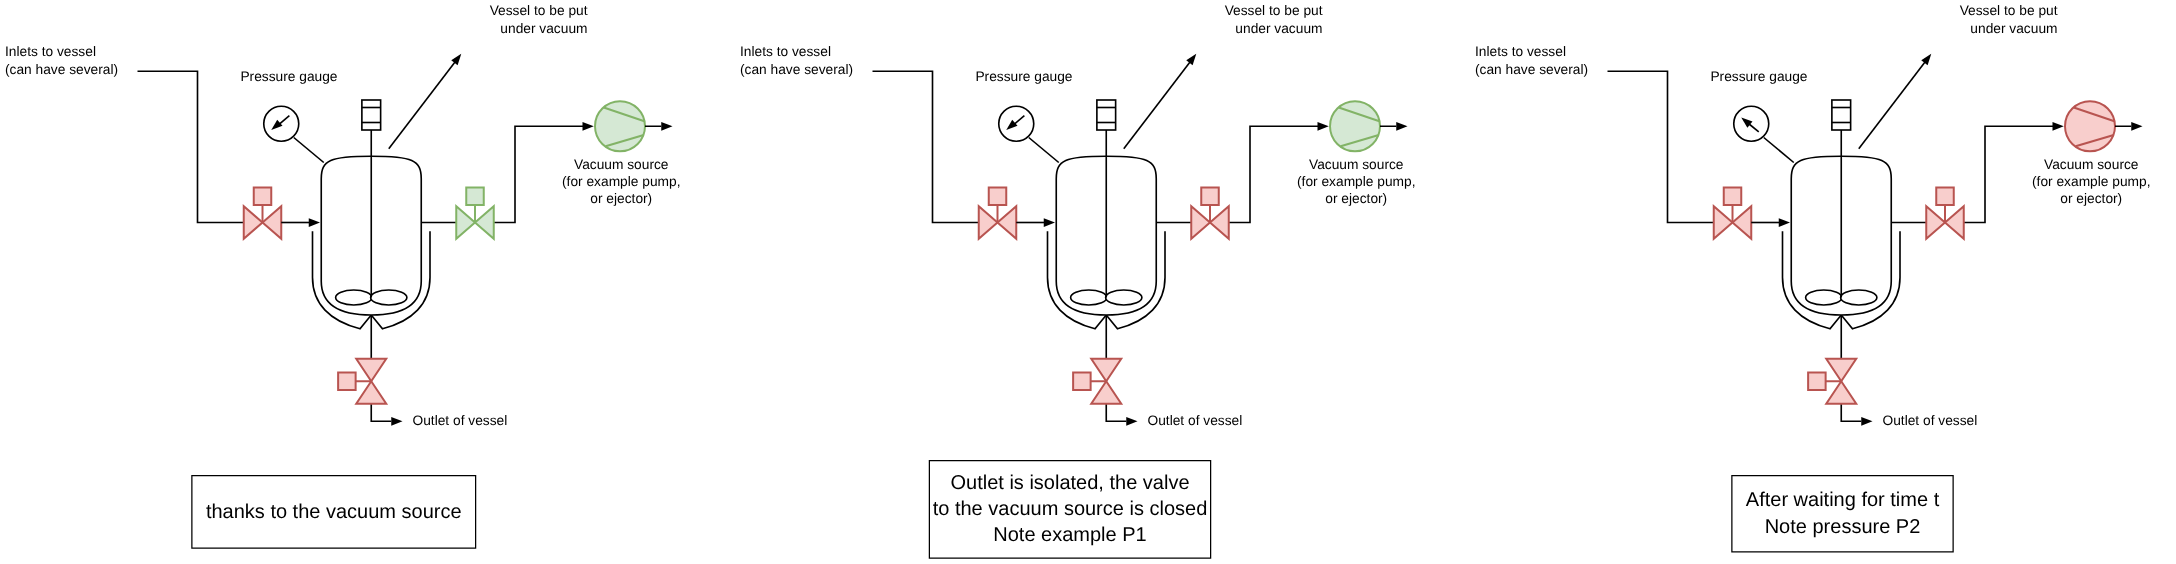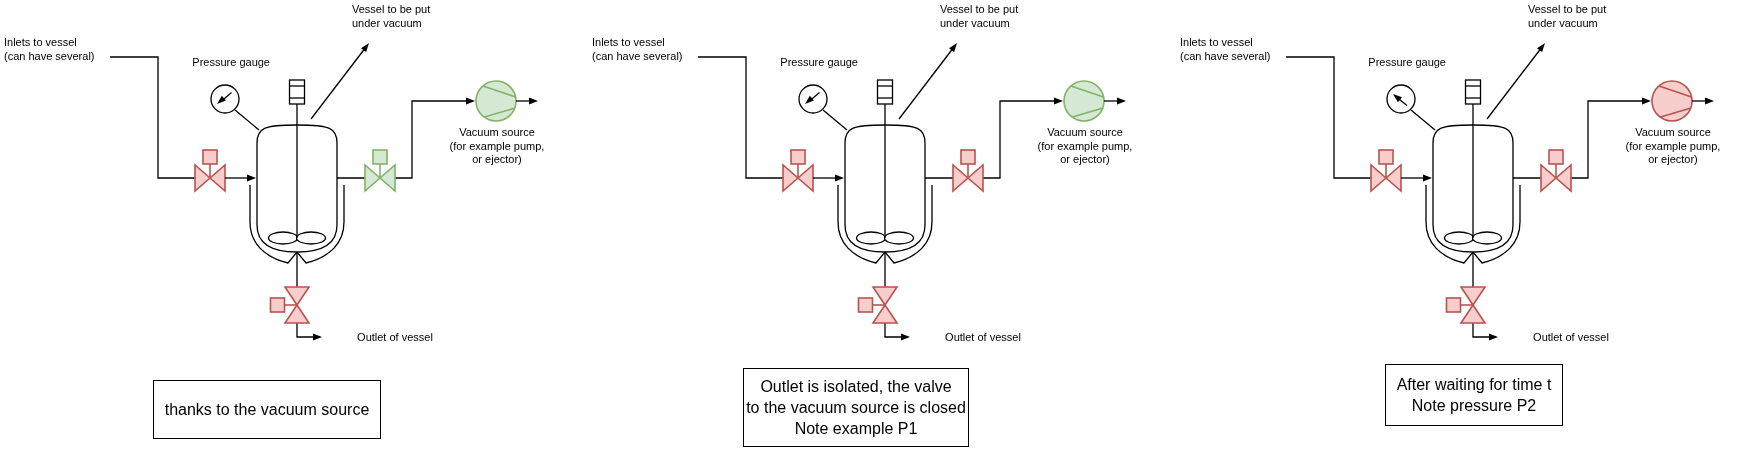--- a/index.html
+++ b/index.html
@@ -4,30 +4,30 @@
 <style>
   html,body{margin:0;padding:0;background:#fff;}
   .stage{position:relative;width:1741px;height:451px;background:#ffffff;overflow:hidden;
          font-family:"Liberation Sans",sans-serif;color:#000;}
   .panel{position:absolute;top:0;width:565px;height:451px;}
   .panel-0{left:0;} .panel-1{left:588px;} .panel-2{left:1176px;}
   .panel-svg{position:absolute;left:0;top:0;}
   .lbl{position:absolute;font-size:11px;line-height:13.5px;color:#000;white-space:nowrap;}
   .inlet-label{left:4px;top:36px;width:106px;}
   .gauge-label{left:166px;top:56px;width:104px;text-align:right;}
-  .vessel-annot{left:352px;top:3px;width:118px;text-align:left;}
+  .vessel-annot{left:352px;top:3px;width:118px;text-align:right;}
   .vacuum-label{left:426px;top:126px;width:142px;text-align:center;}
-  .outlet-label{left:330px;top:331px;width:130px;text-align:center;}
+  .outlet-label{left:330px;top:331px;width:130px;text-align:left;}
   .caption-box{position:absolute;border:1.6px solid #000;background:#fff;
                display:flex;flex-direction:column;align-items:center;justify-content:center;
                font-size:16px;line-height:21px;text-align:center;}
   .cap-line{white-space:nowrap;}
   .panel-0 .caption-box{left:153px;top:380px;width:226px;height:57px;}
   .panel-1 .caption-box{left:155px;top:368px;width:224px;height:77px;}
-  .panel-2 .caption-box{left:209px;top:364px;width:176px;height:60px;}
+  .panel-2 .caption-box{left:209px;top:380px;width:176px;height:60px;}
   
   .blk{stroke:#000;stroke-width:1.3;fill:none;}
   .wf{fill:#fff;stroke:#000;stroke-width:1.3;}
   .ah{fill:#000;stroke:none;}
   .st-fill{stroke-width:1.6;}
   .st-stroke{stroke-width:1.6;fill:none;}
   .needle{display:none;} .needle.visible{display:inline;}
 </style>
 </head>
 <body>

